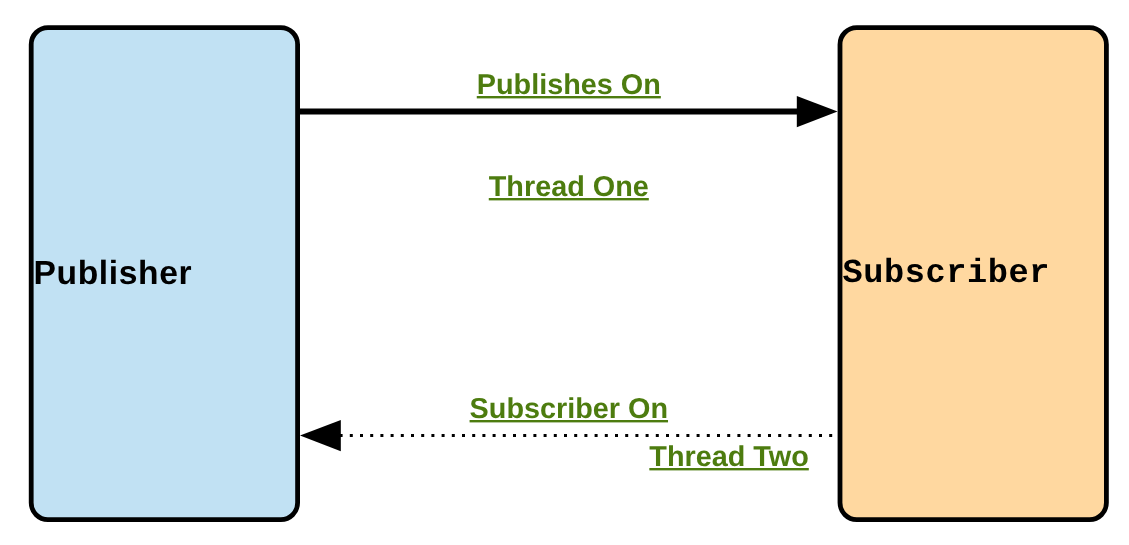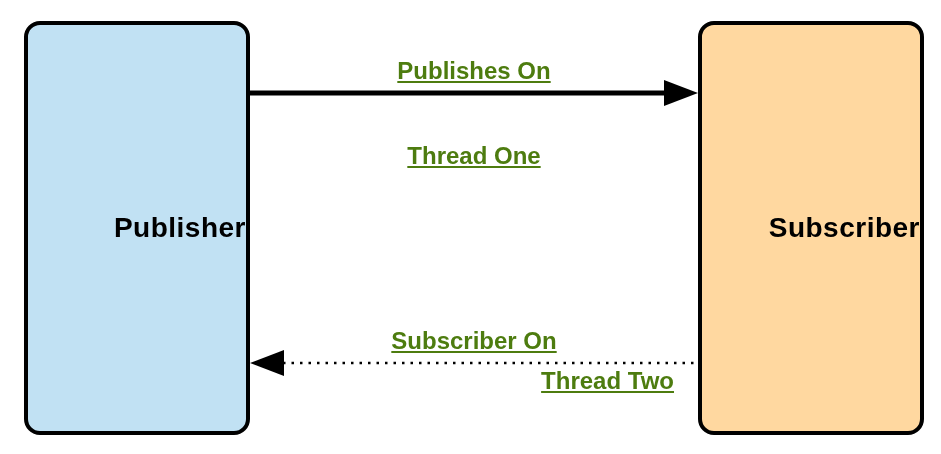--- a/index.html
+++ b/index.html
@@ -18,21 +18,21 @@
   .node {
     position: absolute;
     top: 21px;
     width: 226px;
     height: 414px;
     box-sizing: border-box;
     border: 4px solid #000000;
     border-radius: 16px;
     display: flex;
     align-items: center;
-    justify-content: flex-end;
+    justify-content: flex-start;
   }
   .node-publisher { left: 24px; }
   .node-subscriber { left: 698px; }
   .node-label {
     font-size: 28px;
     font-weight: bold;
     color: #000000;
     letter-spacing: 0.5px;
   }
   .arrow-layer {
@@ -62,21 +62,21 @@
 </style>
 </head>
 <body>
 
 <div class="canvas">
 
   <div class="node node-publisher" style="background: rgb(193, 225, 243);">
     <span class="node-label">Publisher</span>
   </div>
 
-  <div class="node node-subscriber" style="background: rgb(255, 216, 160);">
+  <div class="node node-subscriber" style="background: rgb(255, 216, 160); font-family: Liberation Mono, monospace;">
     <span class="node-label">Subscriber</span>
   </div>
 
   <svg class="arrow-layer" viewBox="0 0 941 454" xmlns="http://www.w3.org/2000/svg">
 
     <line x1="250" y1="93" x2="670" y2="93" stroke-width="5" stroke="#000000"></line>
     <polygon points="698,93 664,80 664,106" fill="#000000"></polygon>
 
     <line x1="283" y1="363" x2="698" y2="363" stroke-width="2.5" stroke-dasharray="2.5 6" stroke="#000000"></line>
     <polygon points="250,363 284,350 284,376" fill="#000000"></polygon>

